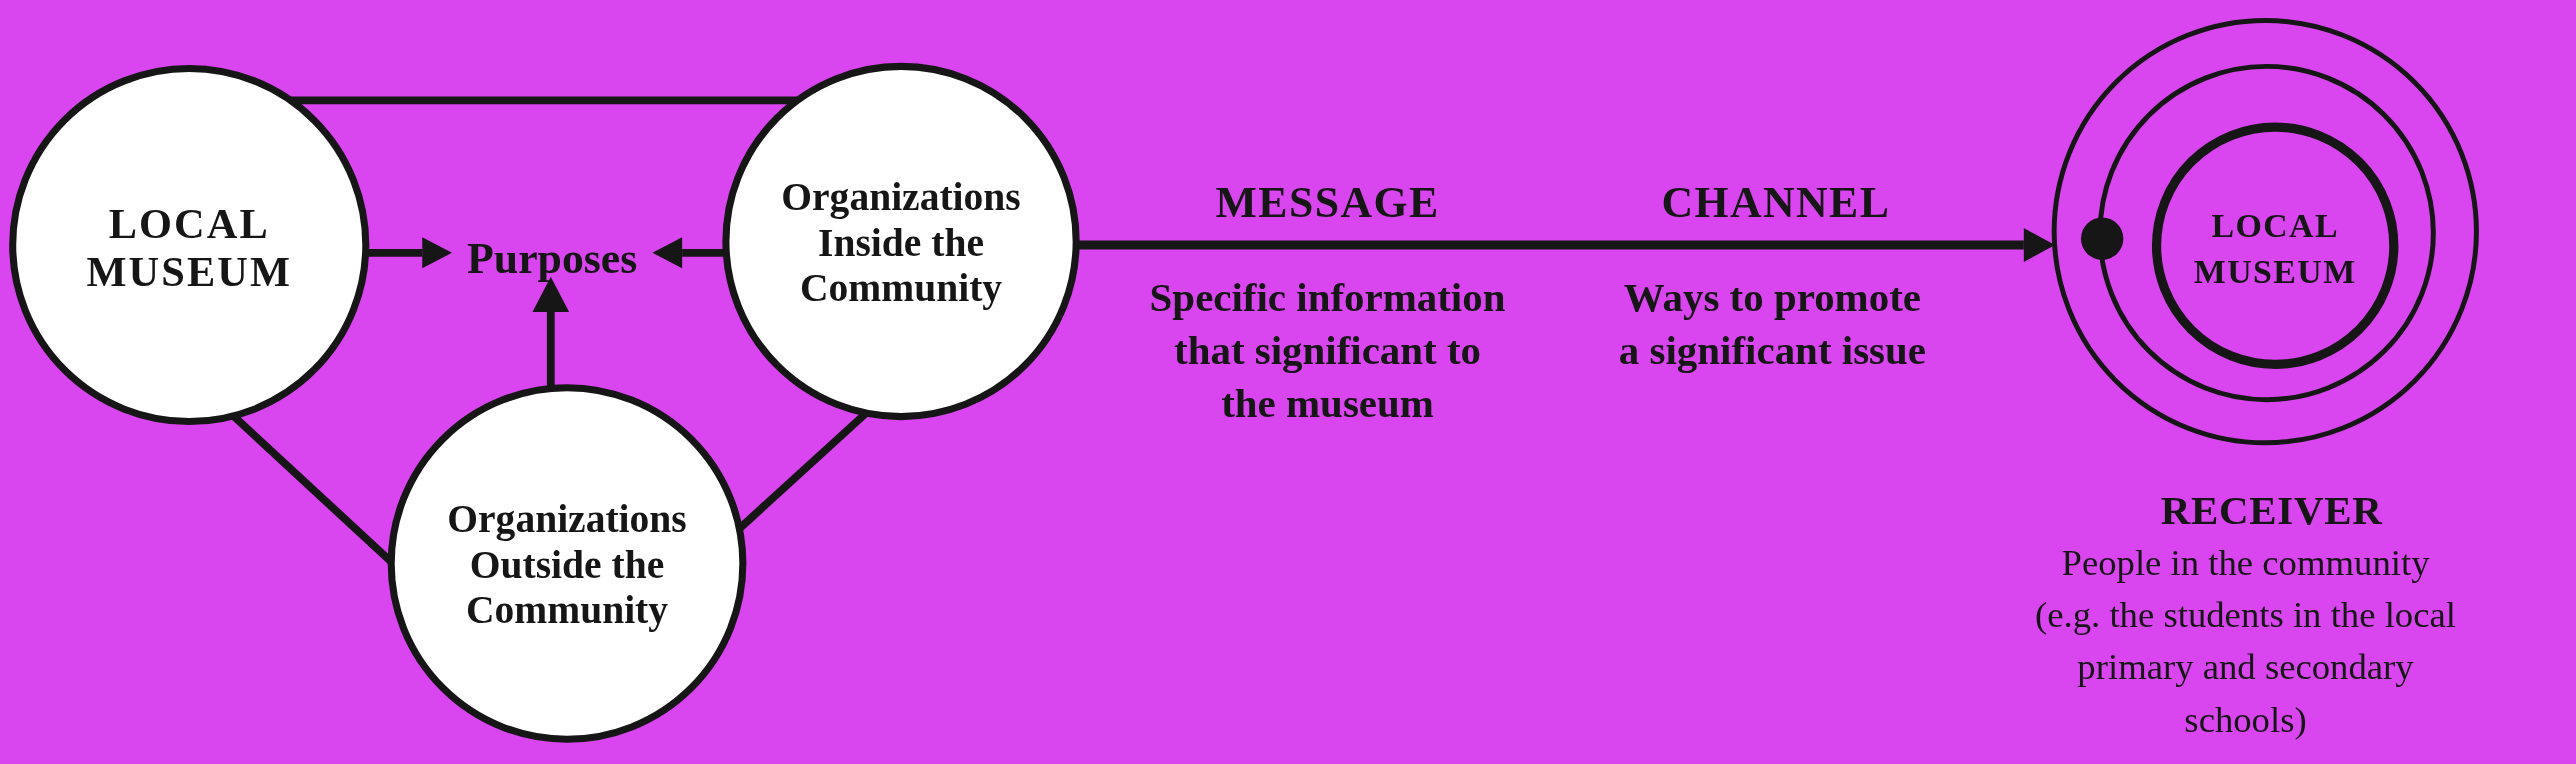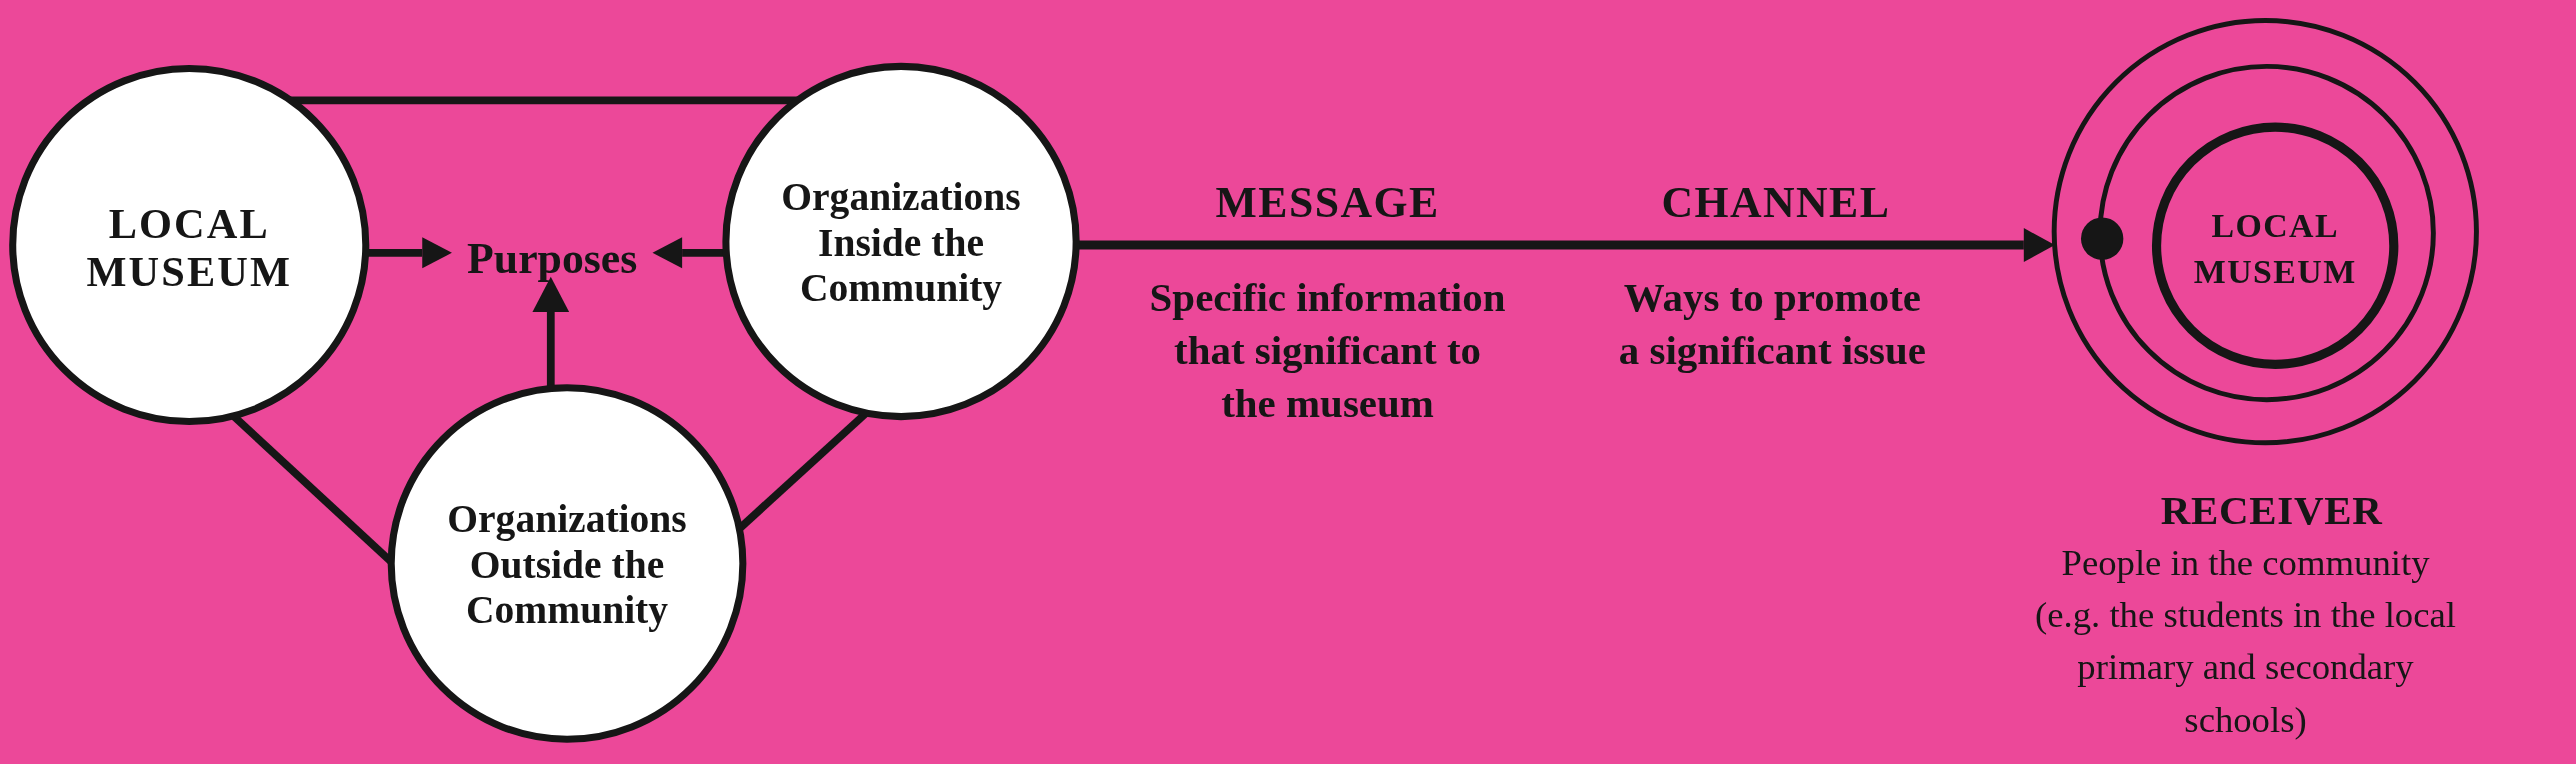--- a/index.html
+++ b/index.html
@@ -2,21 +2,21 @@
 <html style="font-size:11.3px"><head>
 <meta charset="utf-8">
 <style>
   html, body {
     margin: 0;
     padding: 0;
     background: #ffffff;
   }
   .stage {
     width: 100%;
-    background: #ec4899;
+    background: #d946ef;
   }
   svg { display: block; width: 100%; height: auto; }
 
   
   .ink-line   { stroke: #161616; fill: none; }
   .ink-fill   { fill: #161616; stroke: none; }
   .node-circle  { fill: #ffffff; stroke: #161616; }
   .ring         { fill: none; stroke: #161616; }
 
   

